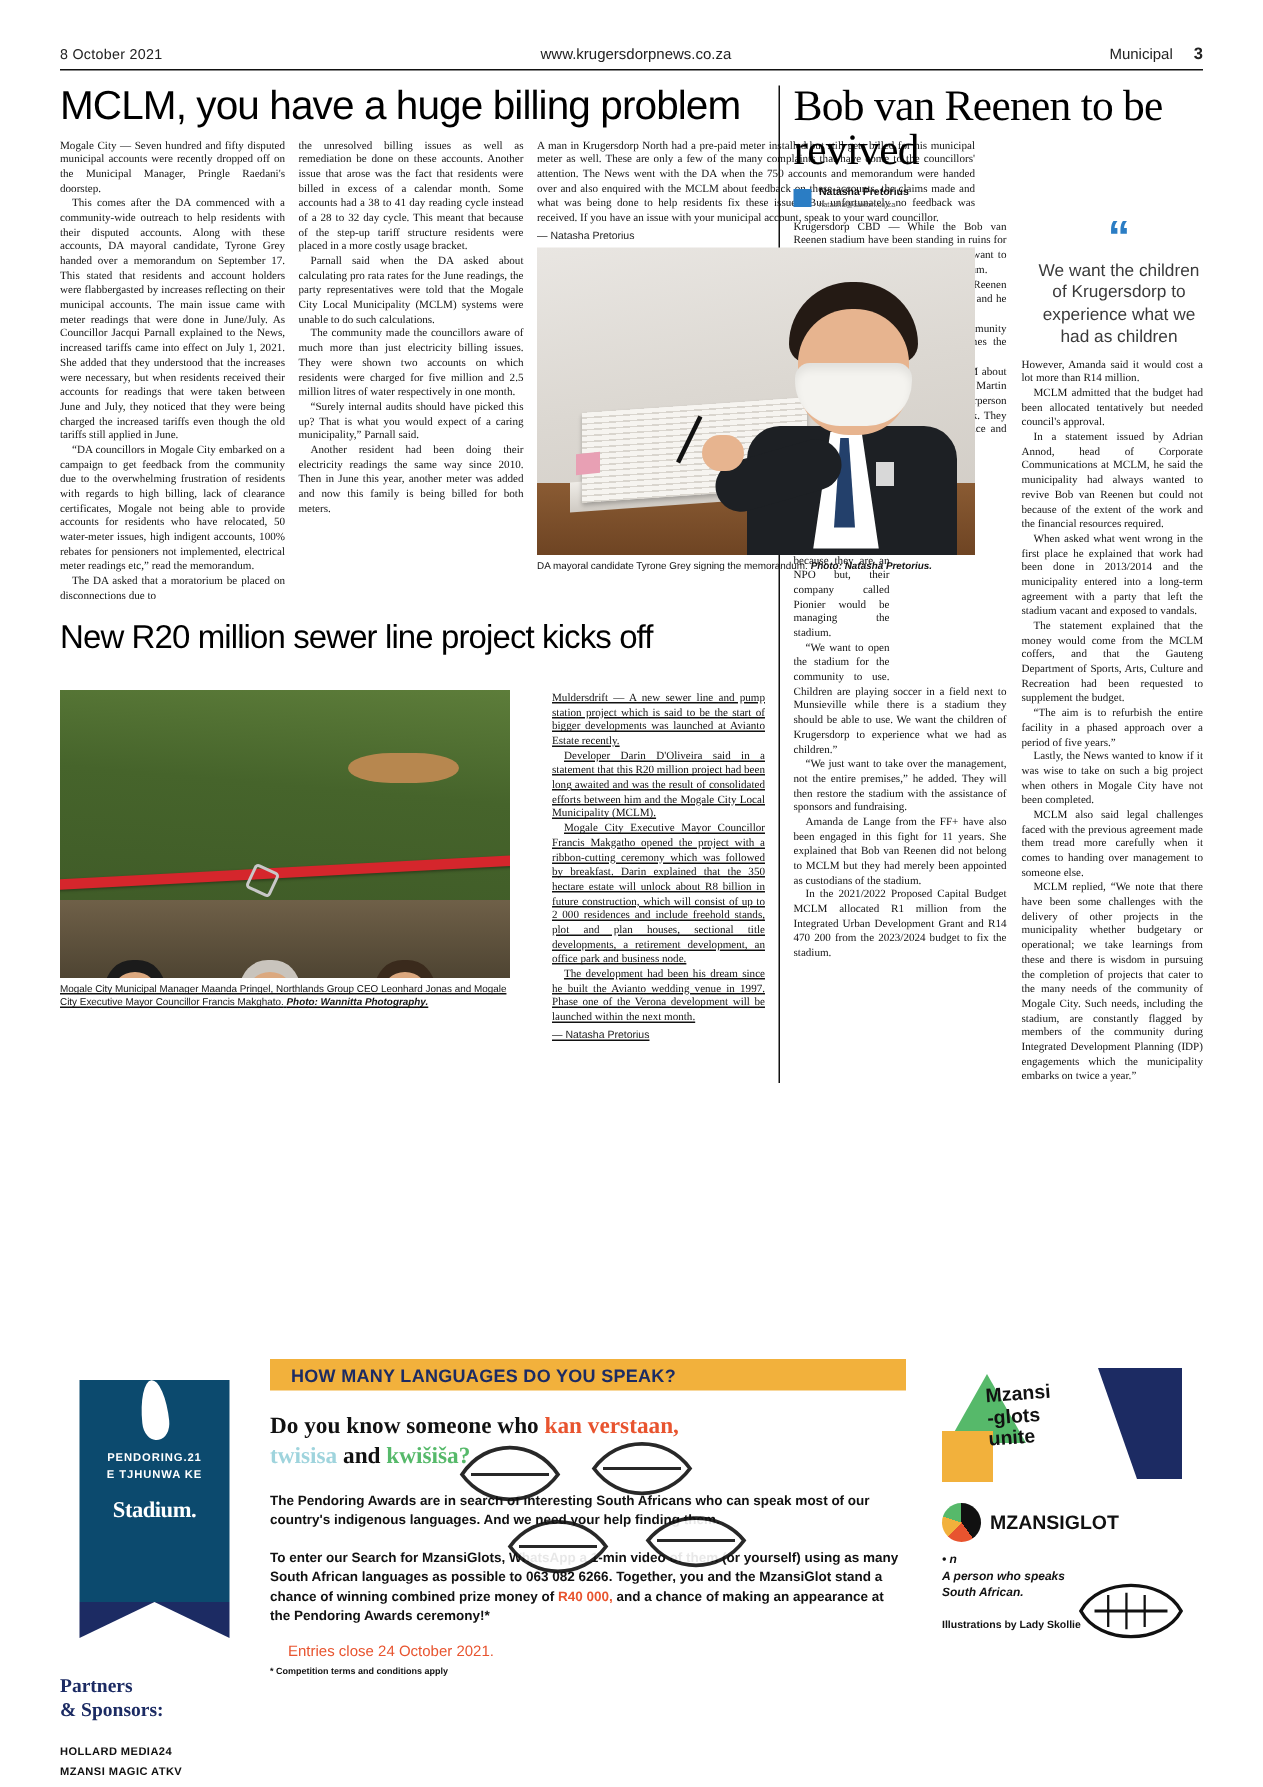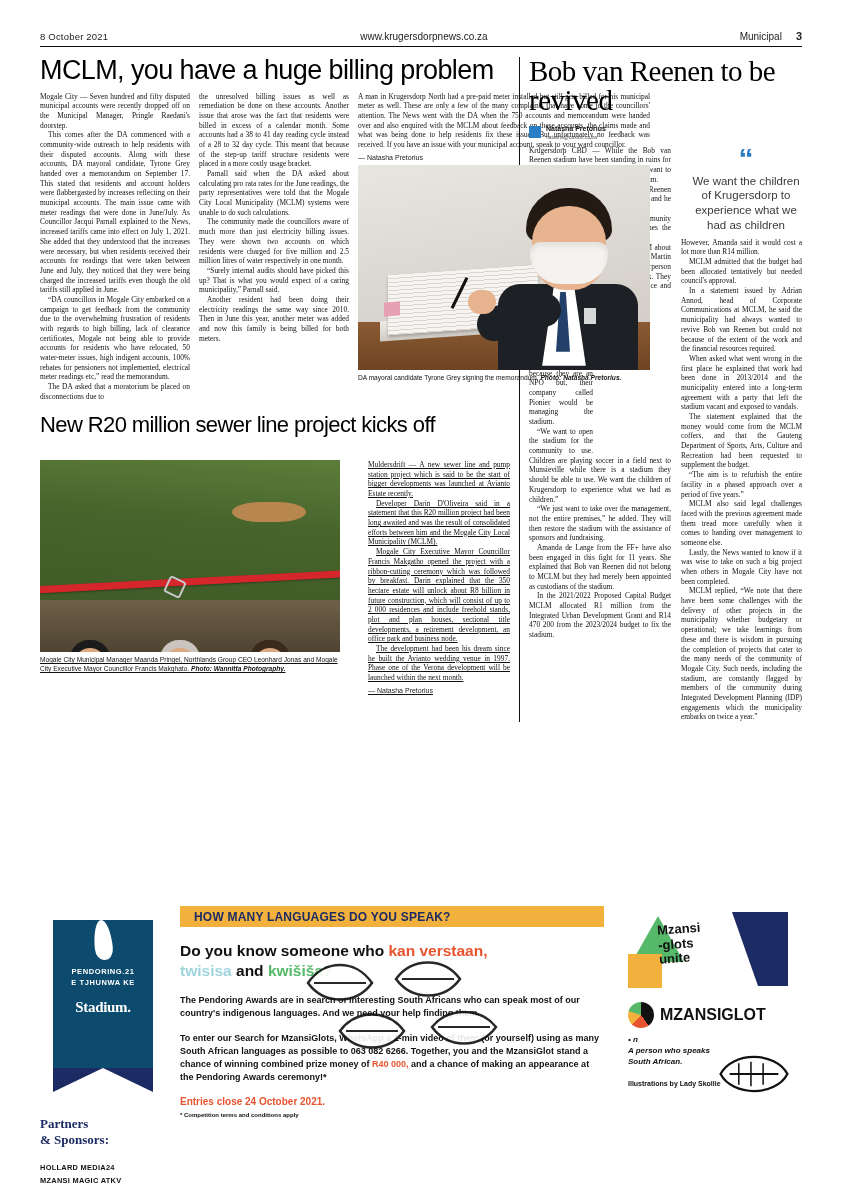--- a/index.html
+++ b/index.html
@@ -139,49 +139,49 @@
      margin-top:10px; letter-spacing:-.3px; }
   .ad-partners { margin-top:48px; font-family:"Liberation Serif", serif; color:#1c2b63;
      font-weight:bold; font-size:13px; line-height:1.25; }
   .ad-sponsors { margin-top:12px; font-family:"Liberation Sans", sans-serif; font-weight:bold;
      font-size:7.4px; line-height:1.85; letter-spacing:.3px; color:#111; }
 
   .ad-mid { flex:1 1 auto; padding:0 10px 0 14px; position:relative; }
   .ad-strip { background:#f2b13c; height:21px; display:flex; align-items:center;
      padding-left:14px; font-family:"Liberation Sans", sans-serif; font-weight:bold;
      font-size:12px; color:#1c2b63; letter-spacing:.2px; }
-  .ad-q { font-family:Liberation Sans, sans-serif; font-weight:bold; font-size:15.5px;
+  .ad-q { font-family:Liberation Serif, serif; font-weight:bold; font-size:15.5px;
      line-height:1.32; margin-top:14px; color:#111; }
   .ad-q .o { color:#e8542f; }
   .ad-q .b { color:#9fd4dd; }
   .ad-q .g { color:#56b96a; }
   .ad-p { font-family:"Liberation Sans", sans-serif; font-weight:bold; font-size:9px;
      line-height:1.45; margin-top:12px; color:#111; }
   .ad-p.sp { margin-top:12px; }
   .ad-p .money { color:#e8542f; }
-  .ad-close { font-family:"Liberation Sans", sans-serif; font-weight:bold; font-size:10px;
-     color:#e8542f; margin-top:12px; }
+  .ad-close { font-family:"Liberation Sans", sans-serif; font-weight:normal; font-size:10px;
+     color:#e8542f; margin-top:12px;margin-left:12px; }
   .ad-tc { font-family:"Liberation Sans", sans-serif; font-weight:bold; font-size:6px;
      color:#111; margin-top:5px; }
 
   .ad-right { width:188px; flex:0 0 188px; position:relative; }
   .mz-badge { position:relative; width:160px; height:84px; margin:4px 0 0 14px; }
   .mz-shape1 { position:absolute; left:4px; top:6px; width:0; height:0;
      border-left:26px solid transparent; border-right:26px solid transparent; border-bottom:46px solid #56b96a; }
   .mz-shape2 { position:absolute; left:0; top:44px; width:34px; height:34px; background:#f2b13c; }
   .mz-shape3 { position:absolute; right:0; top:2px; width:30px; height:74px; background:#1c2b63; }
   .mz-shape4 { position:absolute; right:30px; top:2px; width:0; height:0;
      border-top:74px solid #1c2b63; border-left:26px solid transparent; }
   .mz-text { position:absolute; left:30px; top:10px; width:108px;
      font-family:"Liberation Sans", sans-serif; font-weight:bold; font-size:13px;
      line-height:1.12; color:#111; transform:rotate(-4deg); }
   .mz-logo { margin:8px 0 0 14px; display:flex; align-items:center; gap:6px; }
   .mz-pie { width:26px; height:26px; border-radius:50%;
      background:conic-gradient(#111 0 40%, #e8542f 40% 62%, #f2b13c 62% 80%, #56b96a 80% 100%); }
-  .mz-name { font-family:"Liberation Sans", sans-serif; font-weight:bold; font-size:16px; color:#111; }
+  .mz-name { font-family:"Liberation Sans", sans-serif; font-weight:bold; font-size:13px; color:#111; }
   .mz-def { margin:6px 0 0 14px; font-family:"Liberation Sans", sans-serif; font-size:8px; color:#111; line-height:1.4; }
   .mz-def .pos { font-style:italic; font-weight:bold; }
   .mz-ill { margin:12px 0 0 14px; font-family:"Liberation Sans", sans-serif; font-weight:bold;
      font-size:7px; color:#111; }
   .mz-mouth { position:absolute; right:10px; bottom:58px; width:76px; height:58px; }
 </style>
 </head>
 <body>
 
 <div class="page">
@@ -323,22 +323,22 @@
             <div class="pullquote">
               <div class="pq-mark">“</div>
               <div class="pq-text">We want the children of Krugersdorp to experience what we had as children</div>
             </div>
             <p class="body first">However, Amanda said it would cost a lot more than R14 million.</p>
             <p class="body">MCLM admitted that the budget had been allocated tentatively but needed council's approval.</p>
             <p class="body">In a statement issued by Adrian Annod, head of Corporate Communications at MCLM, he said the municipality had always wanted to revive Bob van Reenen but could not because of the extent of the work and the financial resources required.</p>
             <p class="body">When asked what went wrong in the first place he explained that work had been done in 2013/2014 and the municipality entered into a long-term agreement with a party that left the stadium vacant and exposed to vandals.</p>
             <p class="body">The statement explained that the money would come from the MCLM coffers, and that the Gauteng Department of Sports, Arts, Culture and Recreation had been requested to supplement the budget.</p>
             <p class="body">“The aim is to refurbish the entire facility in a phased approach over a period of five years.”</p>
+            <p class="body">Lastly, the News wanted to know if it was wise to take on such a big project when others in Mogale City have not been completed.</p>
             <p class="body">MCLM also said legal challenges faced with the previous agreement made them tread more carefully when it comes to handing over management to someone else.</p>
-            <p class="body">Lastly, the News wanted to know if it was wise to take on such a big project when others in Mogale City have not been completed.</p>
             <p class="body">MCLM replied, “We note that there have been some challenges with the delivery of other projects in the municipality whether budgetary or operational; we take learnings from these and there is wisdom in pursuing the completion of projects that cater to the many needs of the community of Mogale City. Such needs, including the stadium, are constantly flagged by members of the community during Integrated Development Planning (IDP) engagements which the municipality embarks on twice a year.”</p>
           </div>
         </div>
       </div>
     </div>
   </div>
 
   <div class="advert">
 
     <div class="ad-left">

